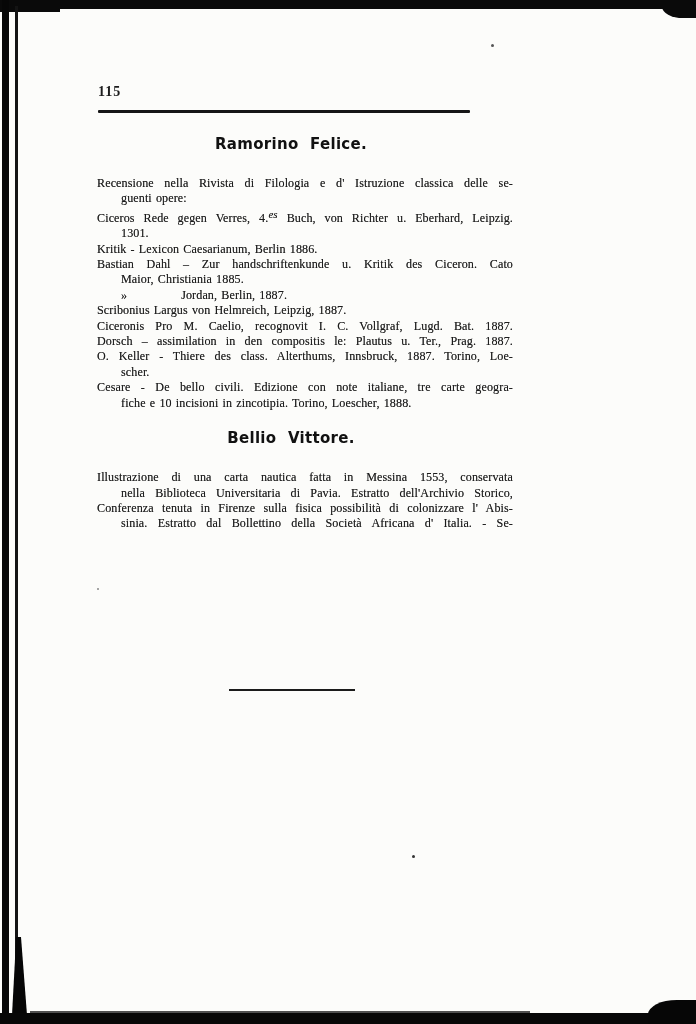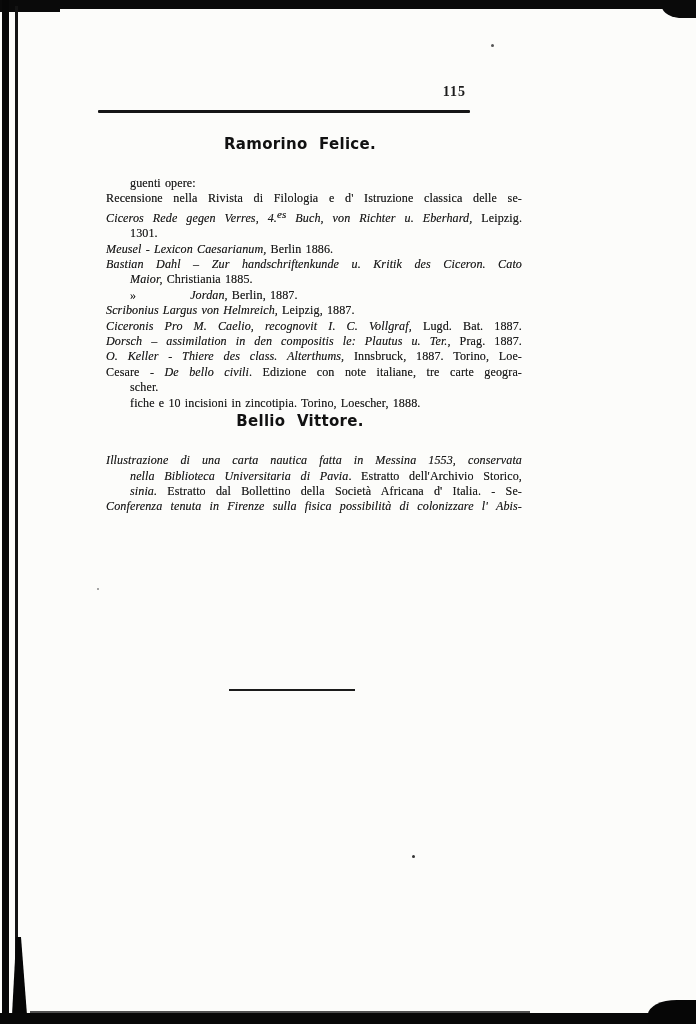--- a/index.html
+++ b/index.html
@@ -19,42 +19,42 @@
   .frame-left-outer{position:absolute;left:2px;top:0;width:7px;height:1024px;background:#070707;}
   .frame-left-inner{position:absolute;left:15px;top:6px;width:3px;height:1008px;background:#141414;}
   .frame-left-wedge{position:absolute;left:12px;bottom:9px;width:15px;height:78px;background:#060606;
     clip-path:polygon(28% 0,60% 0,100% 100%,0 100%);}
   .frame-bottom{position:absolute;left:0;bottom:0;width:696px;height:11px;background:#070707;}
   .frame-bottom::before{content:"";position:absolute;left:30px;top:-2px;width:500px;height:2px;background:#070707;opacity:.7;}
   .frame-bottom-right{position:absolute;right:0;bottom:0;width:48px;height:24px;background:#060606;border-radius:60% 0 0 0;}
   
   .pagenum-row{
     position:absolute;left:98px;top:84px;width:368px;
-    text-align:right;font-weight:bold;font-size:14px;letter-spacing:1px;
+    text-align:left;font-weight:bold;font-size:14px;letter-spacing:1px;
   }
   .header-rule{position:absolute;left:98px;top:110px;width:372px;height:2.5px;background:#161616;border-radius:1px;}
   
-  .page-content{position:absolute;left:106px;top:136px;width:416px;}
+  .page-content{position:absolute;left:97px;top:136px;width:416px;}
   .bib-heading{
     font-family:"DejaVu Sans", sans-serif;font-weight:bold;
     font-size:15px;line-height:16px;text-align:center;
     word-spacing:6px;letter-spacing:.3px;
     position:relative;left:-14px;
     margin:0 0 24px 0;color:#111;
   }
-  .bib-lines + .bib-heading{margin-top:2px;}
+  .bib-lines + .bib-heading{margin-top:19px;}
   .bib-line{
     font-size:12.1px;line-height:15.4px;
     word-spacing:1px;letter-spacing:.1px;
     text-shadow:0 0 .4px rgba(20,20,20,.55);
     white-space:pre-wrap;
   }
   .bib-line.indent{padding-left:24px;}
   .bib-line.justify{text-align:justify;text-align-last:justify;}
-  .seg-italic{font-style:italic;margin-top:31px;}
+  .seg-italic{margin-top:31px;}
   .seg-sup{font-style:italic;font-size:11px;vertical-align:4px;}
   .seg-gap{display:inline-block;width:54px;}
   
   .section-divider{position:absolute;left:229px;top:689px;width:126px;height:2px;background:#1b1b1b;}
   .speck{position:absolute;background:#555;border-radius:50%;}
   .speck.s1{left:491px;top:44px;width:3px;height:3px;}
   .speck.s2{left:412px;top:855px;width:3px;height:3px;background:#333;}
   .speck.s3{left:97px;top:588px;width:2px;height:2px;background:#888;}
 </style>
 </head>
@@ -69,42 +69,42 @@
   <div class="frame-left-wedge"></div>
   <div class="frame-bottom"></div>
   <div class="frame-bottom-right"></div>
 
   <div class="pagenum-row">115</div>
   <div class="header-rule"></div>
 
   <div class="page-content">
       <div class="bib-heading">Ramorino Felice.</div>
       <div class="bib-lines">
+        <div class="bib-line justify"><span class="seg-roman">Recensione nella Rivista di Filologia e d' Istruzione classica delle se-</span></div>
         <div class="bib-line indent"><span class="seg-roman">guenti opere:</span></div>
-        <div class="bib-line justify"><span class="seg-roman">Recensione nella Rivista di Filologia e d' Istruzione classica delle se-</span></div>
         <div class="bib-line justify"><span class="seg-italic">Ciceros Rede gegen Verres, 4.</span><span class="seg-sup">es</span><span class="seg-italic"> Buch, von Richter u. Eberhard,</span><span class="seg-roman"> Leipzig.</span></div>
         <div class="bib-line indent"><span class="seg-roman">1301.</span></div>
-        <div class="bib-line"><span class="seg-italic">Meusel - Lexicon Caesarianum,</span><span class="seg-roman"> Berlin 1886.</span></div>
+        <div class="bib-line"><span class="seg-italic">Kritik - Lexicon Caesarianum,</span><span class="seg-roman"> Berlin 1886.</span></div>
         <div class="bib-line justify"><span class="seg-italic">Bastian Dahl – Zur handschriftenkunde u. Kritik des Ciceron. Cato</span></div>
         <div class="bib-line indent"><span class="seg-italic">Maior,</span><span class="seg-roman"> Christiania 1885.</span></div>
         <div class="bib-line indent"><span class="seg-roman">»</span><span class="seg-gap"></span><span class="seg-italic">Jordan,</span><span class="seg-roman"> Berlin, 1887.</span></div>
         <div class="bib-line"><span class="seg-italic">Scribonius Largus von Helmreich,</span><span class="seg-roman"> Leipzig, 1887.</span></div>
         <div class="bib-line justify"><span class="seg-italic">Ciceronis Pro M. Caelio, recognovit I. C. Vollgraf,</span><span class="seg-roman"> Lugd. Bat. 1887.</span></div>
         <div class="bib-line justify"><span class="seg-italic">Dorsch – assimilation in den compositis le: Plautus u. Ter.,</span><span class="seg-roman"> Prag. 1887.</span></div>
         <div class="bib-line justify"><span class="seg-italic">O. Keller - Thiere des class. Alterthums,</span><span class="seg-roman"> Innsbruck, 1887. Torino, Loe-</span></div>
+        <div class="bib-line indent"><span class="seg-roman">scher.</span></div>
         <div class="bib-line justify"><span class="seg-roman">Cesare - </span><span class="seg-italic">De bello civili</span><span class="seg-roman">. Edizione con note italiane, tre carte geogra-</span></div>
-        <div class="bib-line indent"><span class="seg-roman">scher.</span></div>
         <div class="bib-line indent"><span class="seg-roman">fiche e 10 incisioni in zincotipia. Torino, Loescher, 1888.</span></div>
       </div>
       <div class="bib-heading">Bellio Vittore.</div>
       <div class="bib-lines">
         <div class="bib-line justify"><span class="seg-italic">Illustrazione di una carta nautica fatta in Messina 1553, conservata</span></div>
         <div class="bib-line indent justify"><span class="seg-italic">nella Biblioteca Universitaria di Pavia</span><span class="seg-roman">. Estratto dell'Archivio Storico,</span></div>
+        <div class="bib-line justify"><span class="seg-italic">Conferenza tenuta in Firenze sulla fisica possibilità di colonizzare l' Abis-</span></div>
         <div class="bib-line indent justify"><span class="seg-italic">sinia.</span><span class="seg-roman"> Estratto dal Bollettino della Società Africana d' Italia. - Se-</span></div>
-        <div class="bib-line justify"><span class="seg-italic">Conferenza tenuta in Firenze sulla fisica possibilità di colonizzare l' Abis-</span></div>
       </div>
     </div>
 
   <div class="section-divider"></div>
 
   <div class="speck s1"></div>
   <div class="speck s2"></div>
   <div class="speck s3"></div>
 </div>
 

